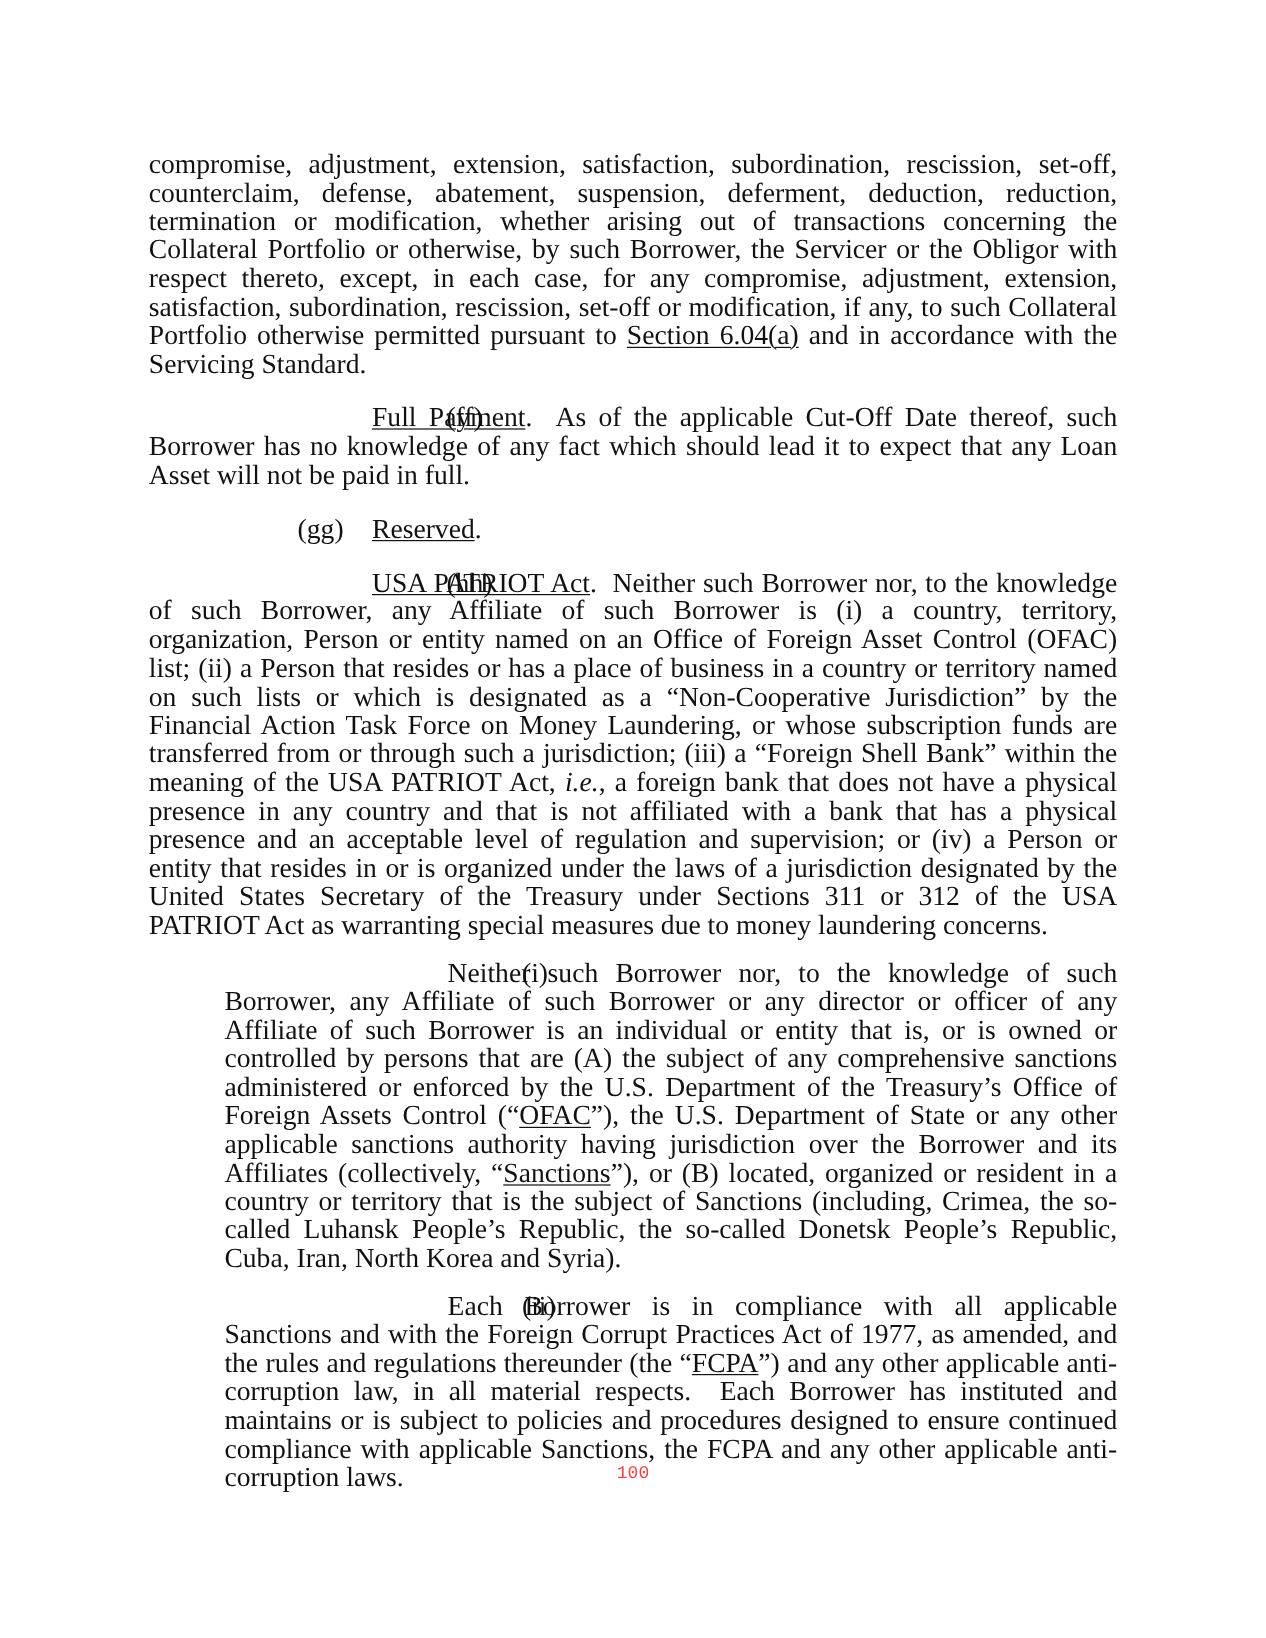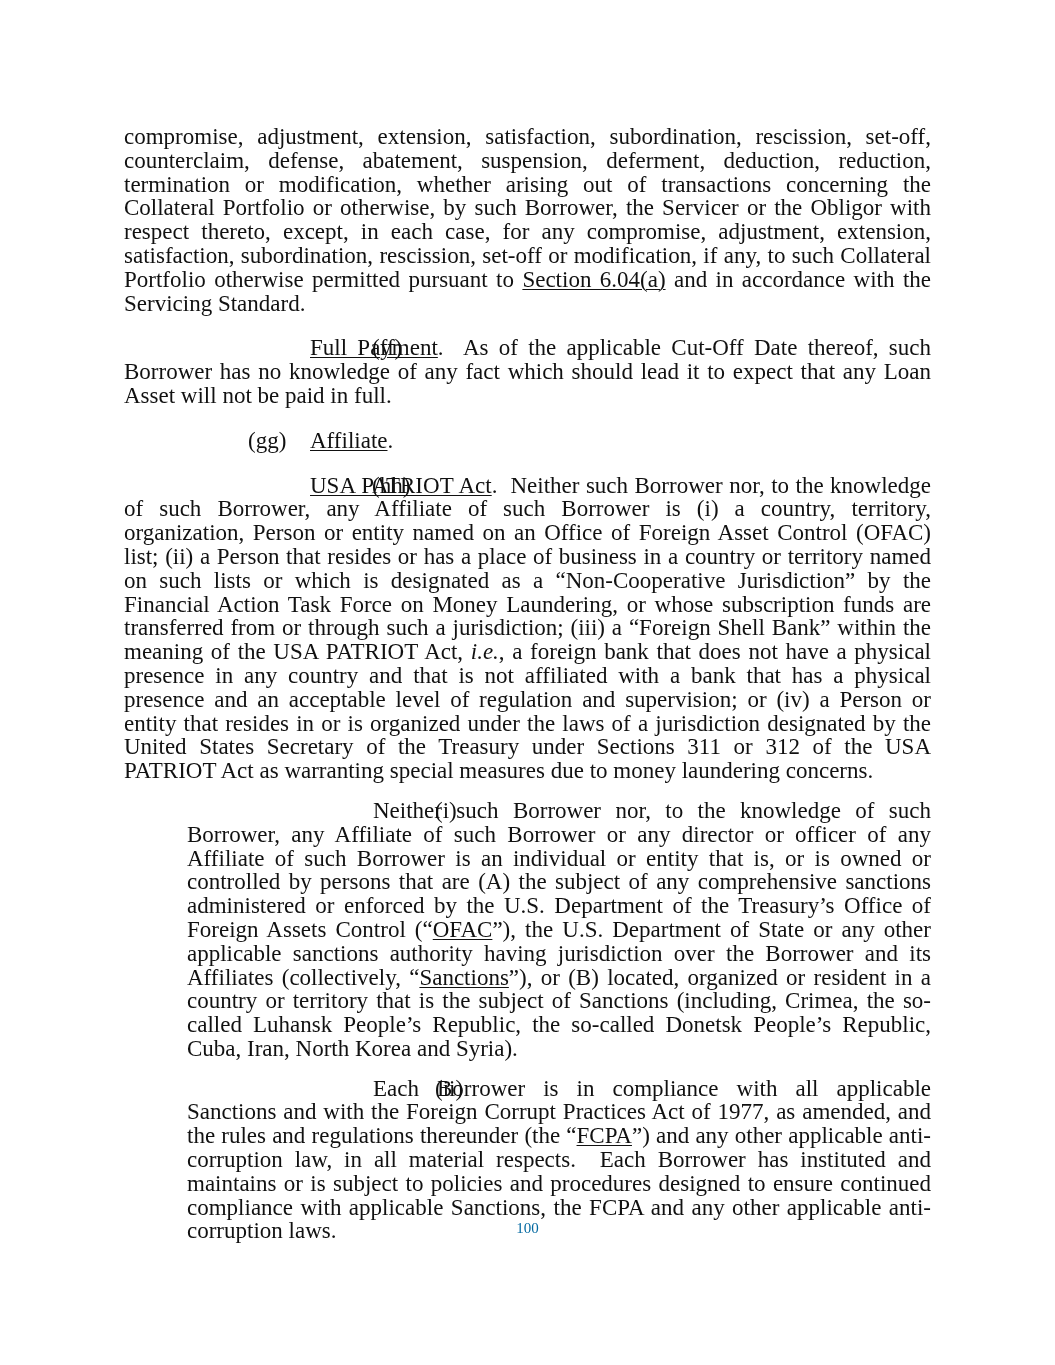--- a/index.html
+++ b/index.html
@@ -45,34 +45,34 @@
       margin-top: 16px;
     }
     .ind2 { text-indent: 124px; }
     .pagenum {
       position: absolute;
       top: 1220px;
       left: 0;
       width: 1055px;
       text-align: center;
       font-size: 15px;
-      font-family: Liberation Serif, serif;
-      color: #0369a1;
+      font-family: Liberation Mono, monospace;
+      color: #ef4444;
     }
   </style>
 </head>
 <body>
 
 <div class="page">
 
   <p><span>compromise, adjustment, extension, satisfaction, subordination, rescission, set-off, counterclaim, defense, abatement, suspension, deferment, deduction, reduction, termination or modification, whether arising out of transactions concerning the Collateral Portfolio or otherwise, by such Borrower, the Servicer or the Obligor with respect thereto, except, in each case, for any compromise, adjustment, extension, satisfaction, subordination, rescission, set-off or modification, if any, to such Collateral Portfolio otherwise permitted pursuant to </span><span class="u">Section 6.04(a)</span><span> and in accordance with the Servicing Standard.</span></p>
 
   <p class="gap ind1"><span class="label">(ff)</span><span class="u">Full Payment</span><span>.</span><span style="white-space: pre-wrap;">  As of the applicable Cut-Off Date thereof, such Borrower has no knowledge of any fact which should lead it to expect that any Loan Asset will not be paid in full.</span></p>
 
-  <p class="gap heading-line"><span class="label">(gg)</span><span class="u">Affiliate</span><span>.</span></p>
+  <p class="gap heading-line"><span class="label">(gg)</span><span class="u">Reserved</span><span>.</span></p>
 
   <p class="gap ind1"><span class="label">(hh)</span><span class="u">USA PATRIOT Act</span><span>.</span><span style="white-space: pre-wrap;">  Neither such Borrower nor, to the knowledge of such Borrower, any Affiliate of such Borrower is (i) a country, territory, organization, Person or entity named on an Office of Foreign Asset Control (OFAC) list; (ii) a Person that resides or has a place of business in a country or territory named on such lists or which is designated as a “Non-Cooperative Jurisdiction” by the Financial Action Task Force on Money Laundering, or whose subscription funds are transferred from or through such a jurisdiction; (iii) a “Foreign Shell Bank” within the meaning of the USA PATRIOT Act, </span><span class="i">i.e.</span><span>, a foreign bank that does not have a physical presence in any country and that is not affiliated with a bank that has a physical presence and an acceptable level of regulation and supervision; or (iv) a Person or entity that resides in or is organized under the laws of a jurisdiction designated by the United States Secretary of the Treasury under Sections 311 or 312 of the USA PATRIOT Act as warranting special measures due to money laundering concerns.</span></p>
 
 
   <p class="gap sub ind2"><span class="label">(i)</span><span>Neither such Borrower nor, to the knowledge of such Borrower, any Affiliate of such Borrower or any director or officer of any Affiliate of such Borrower is an individual or entity that is, or is owned or controlled by persons that are (A) the subject of any comprehensive sanctions administered or enforced by the U.S. Department of the Treasury’s Office of Foreign Assets Control (“</span><span class="u">OFAC</span><span>”), the U.S. Department of State or any other applicable sanctions authority having jurisdiction over the Borrower and its Affiliates (collectively, “</span><span class="u">Sanctions</span><span>”), or (B) located, organized or resident in a country or territory that is the subject of Sanctions (including, Crimea, the so-called Luhansk People’s Republic, the so-called Donetsk People’s Republic, Cuba, Iran, North Korea and Syria).</span></p>
 
   <p class="gap sub ind2"><span class="label">(ii)</span><span>Each Borrower is in compliance with all applicable Sanctions and with the Foreign Corrupt Practices Act of 1977, as amended, and the rules and regulations thereunder (the “</span><span class="u">FCPA</span><span style="white-space: pre-wrap;">”) and any other applicable anti-corruption law, in all material respects.  Each Borrower has instituted and maintains or is subject to policies and procedures designed to ensure continued compliance with applicable Sanctions, the FCPA and any other applicable anti-corruption laws.</span></p>
 
 </div>
 

